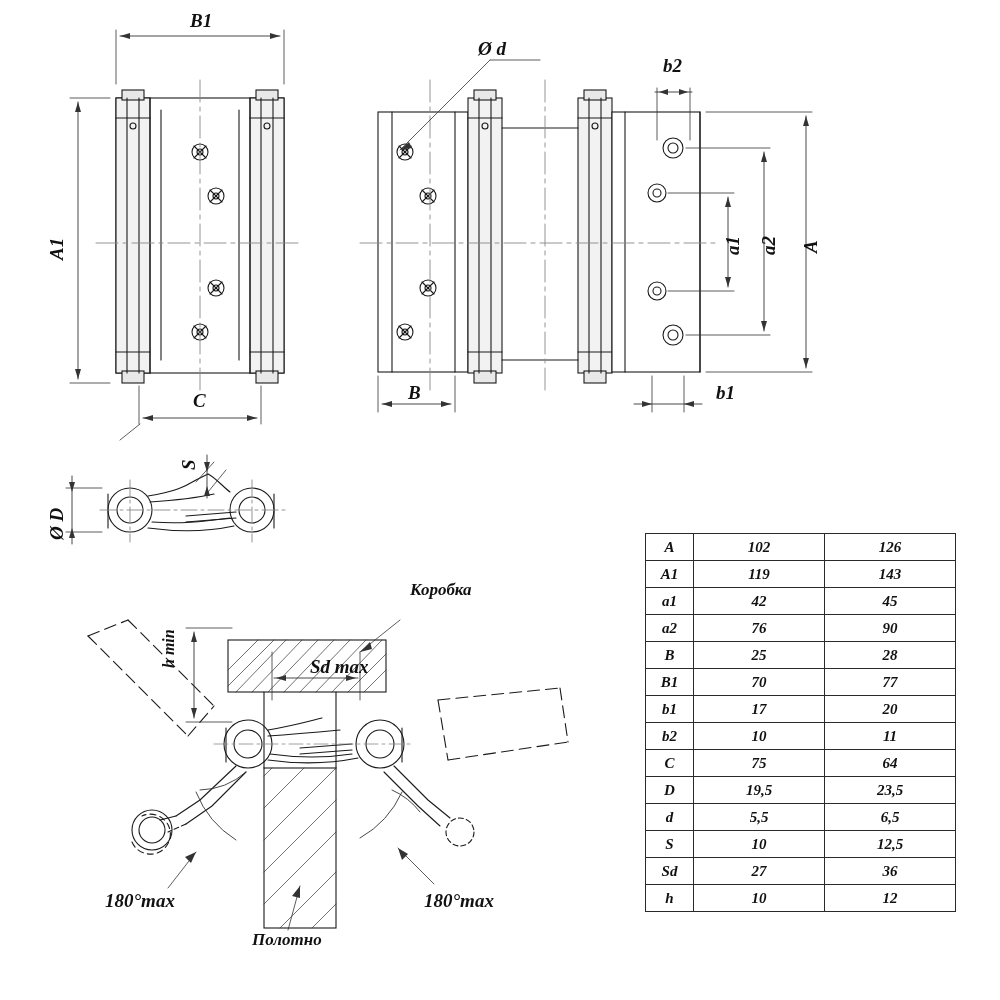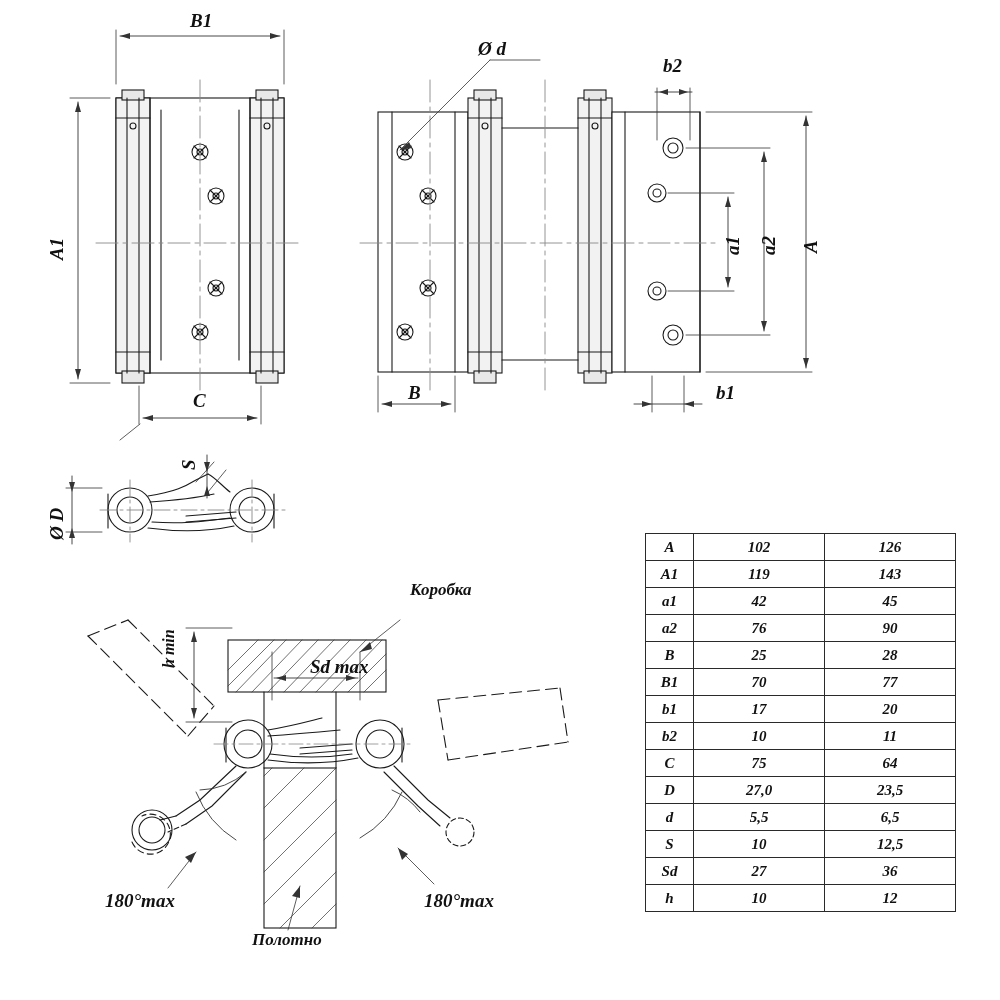--- a/index.html
+++ b/index.html
@@ -390,21 +390,21 @@
           <td class="c1">10</td>
           <td class="c2">11</td>
         </tr>
         <tr>
           <td class="c0">C</td>
           <td class="c1">75</td>
           <td class="c2">64</td>
         </tr>
         <tr>
           <td class="c0">D</td>
-          <td class="c1">27,0</td>
+          <td class="c1">19,5</td>
           <td class="c2">23,5</td>
         </tr>
         <tr>
           <td class="c0">d</td>
           <td class="c1">5,5</td>
           <td class="c2">6,5</td>
         </tr>
         <tr>
           <td class="c0">S</td>
           <td class="c1">10</td>

